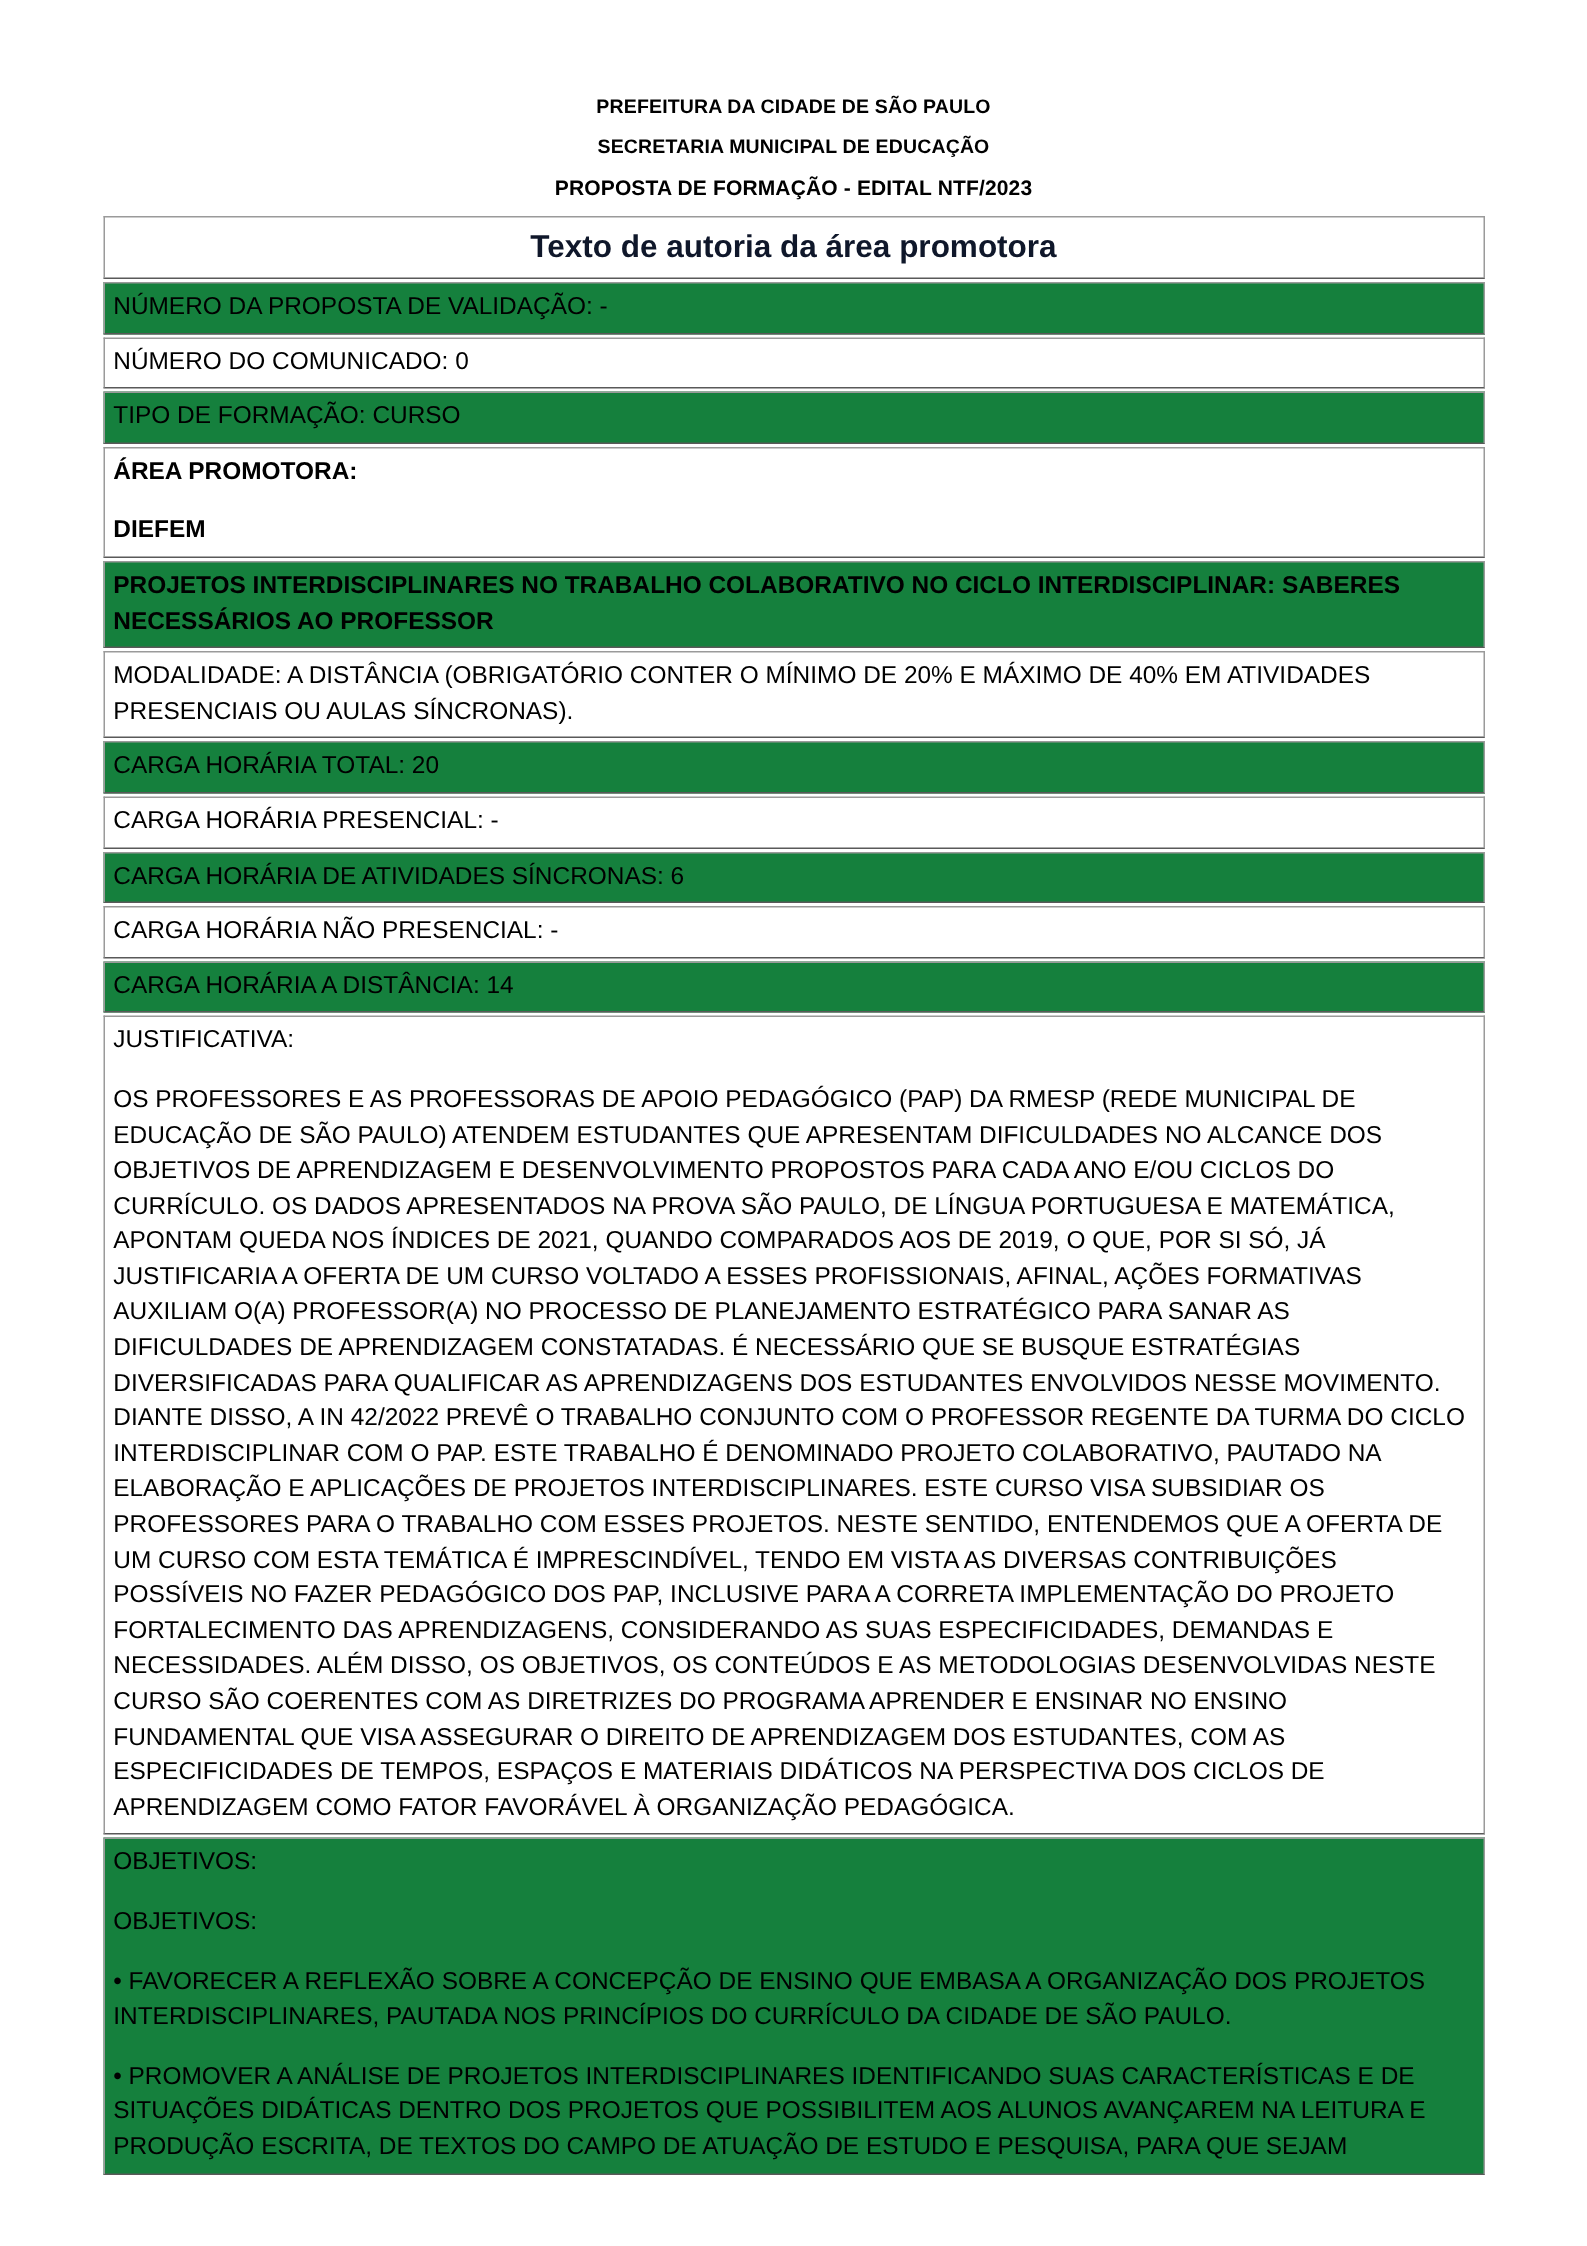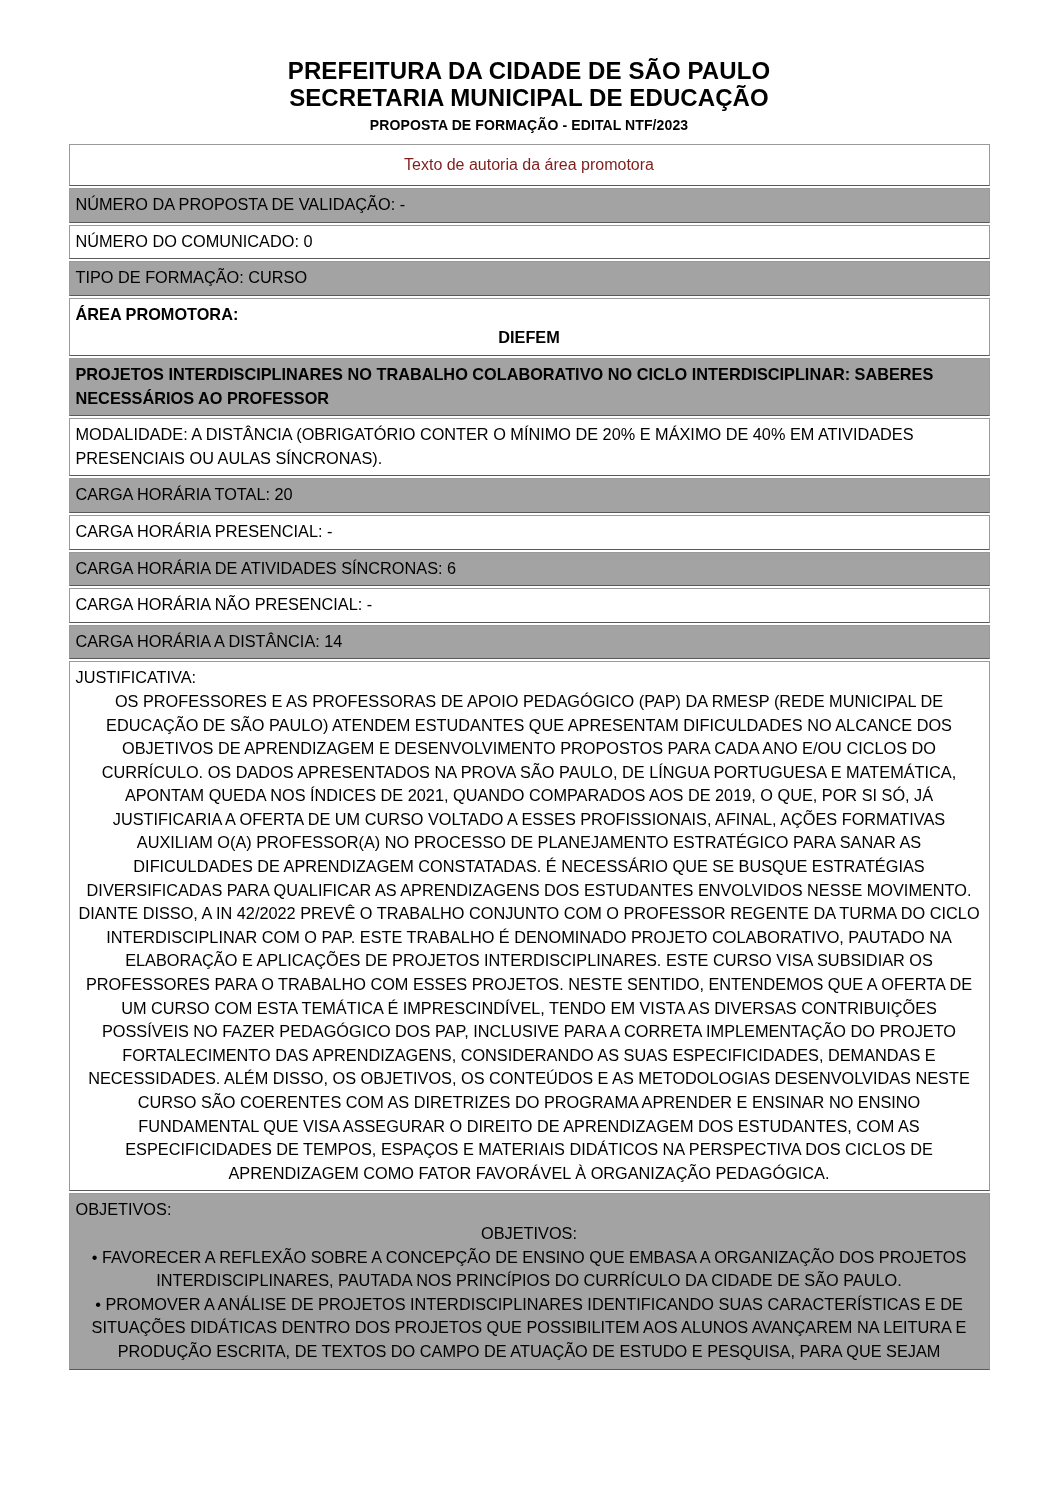--- a/index.html
+++ b/index.html
@@ -24,21 +24,21 @@
     box-sizing: border-box;
   }
 
   
   .doc-header {
     padding-top: 58px;
     text-align: center;
   }
   .doc-header .hline {
     font-weight: bold;
-    font-size: 24px;
+    font-size: 13px;
     line-height: 26.5px;
     letter-spacing: 0.1px;
     color: #000000;
     white-space: nowrap;
   }
   .doc-header .hline-4 {
     font-size: 14px;
     line-height: 29px;
   }
 
@@ -56,48 +56,47 @@
     box-sizing: border-box;
     padding: 4px 6px 5px 6px;
     font-size: 16.3px;
     line-height: 23.6px;
     color: #000000;
     background: #ffffff;
     margin-bottom: 2px;
     word-wrap: break-word;
   }
   .form-table .row.shaded {
-    background: #a3a3a3;
+    background: #15803d;
   }
   .form-table .row.bold {
     font-weight: bold;
   }
   .form-table .row p {
     margin: 0;
   }
 
   
   .banner-row {
     border: none;
     background: #fae5d3;
     text-align: center;
     padding: 3px 6px 6px 6px;
     margin-bottom: 1px;
   }
   .banner-row .banner-text {
-    color: #7f1d1d;
-    font-weight: normal;
-    font-size: 16px;
+    color: #0f172a;
+    font-weight: bold;
+    font-size: 21px;
     line-height: 31px;
   }
 
   
   .row.tall p + p {
-    margin-top: 0;
-    text-align: center;
+    margin-top: 16px;
   }
 
   
   .block-text {
     white-space: normal;
   }
 </style>
 </head>
 <body>
 

